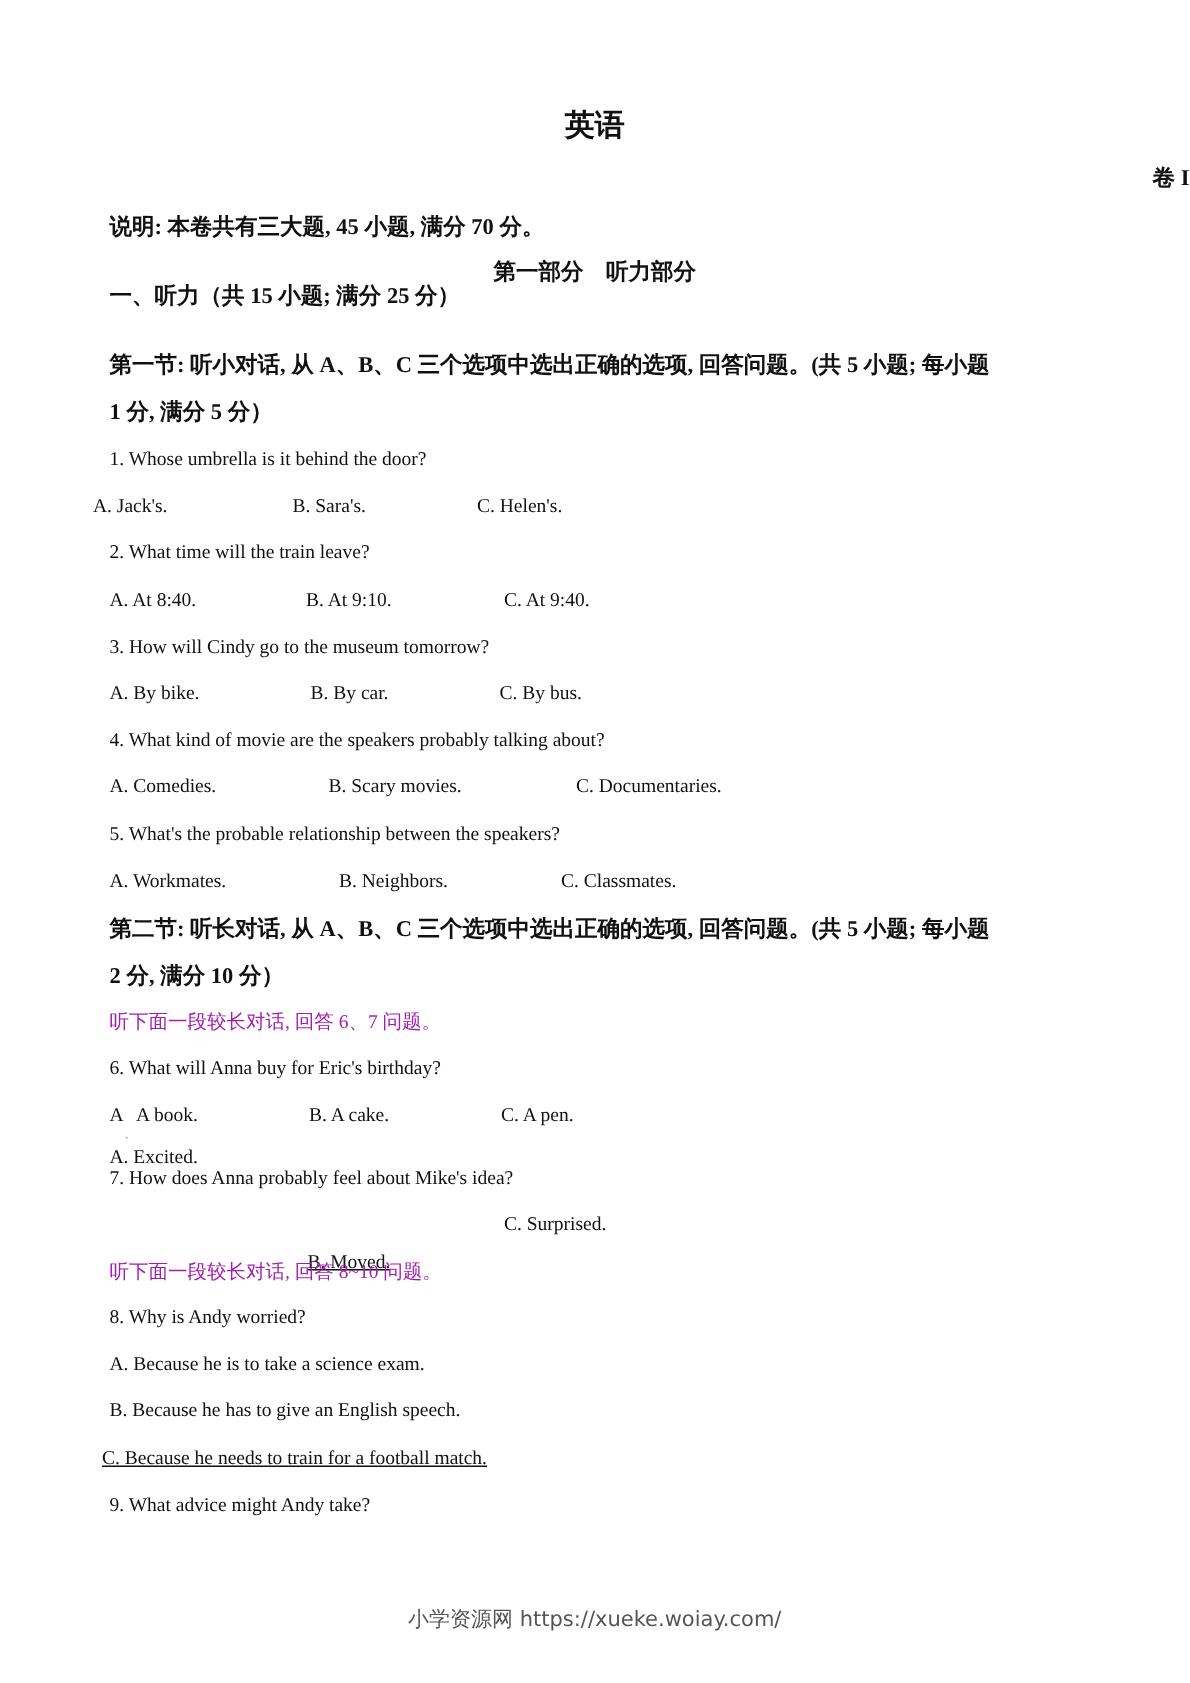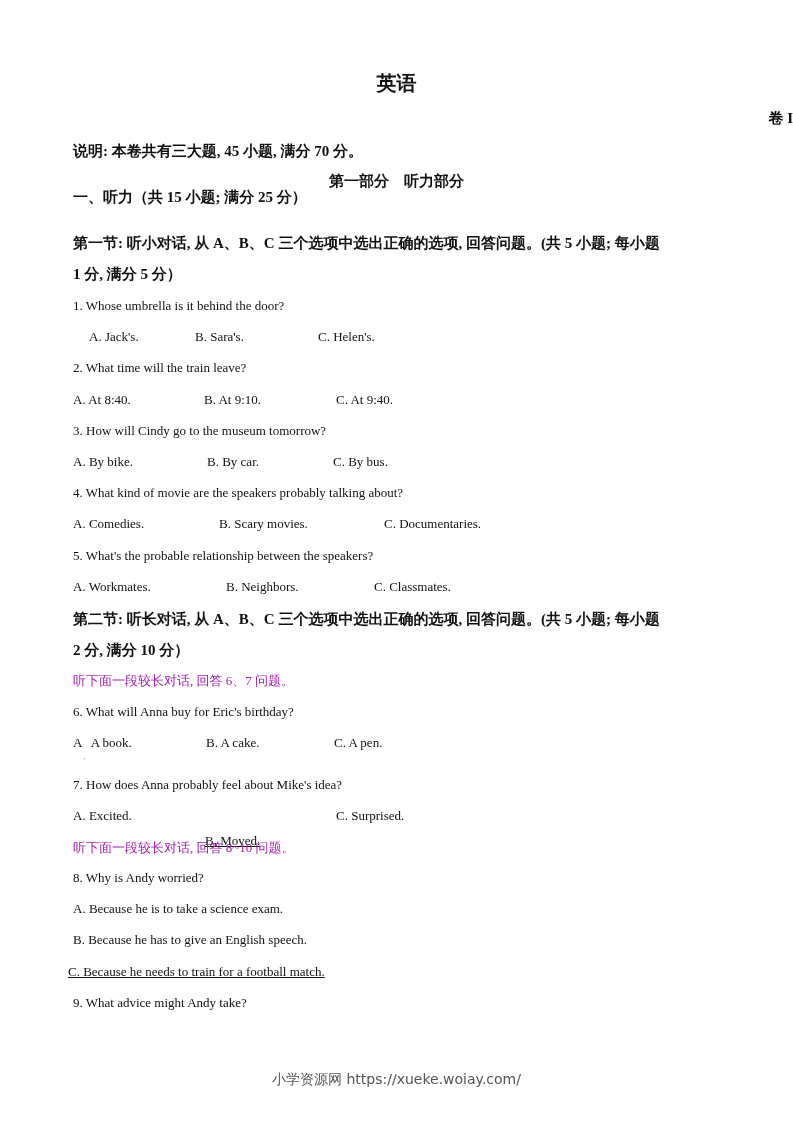--- a/index.html
+++ b/index.html
@@ -30,21 +30,21 @@
   <div class="abs title">英语</div>
   <div class="abs subtitle">卷 I</div>
   <div class="abs bold" style="left:73px; top:142px;">说明: 本卷共有三大题, 45 小题, 满分 70 分。</div>
   <div class="abs bold center" style="top:172px;">第一部分　听力部分</div>
   <div class="abs bold" style="left:73px; top:188px;">一、听力（共 15 小题; 满分 25 分）</div>
 
   <div class="abs bold" style="left:73px; top:234px;">第一节: 听小对话, 从 A、B、C 三个选项中选出正确的选项, 回答问题。(共 5 小题; 每小题</div>
   <div class="abs bold" style="left:73px; top:265px;">1 分, 满分 5 分）</div>
 
   <div class="abs q" style="left:73px; top:298px;">1. Whose umbrella is it behind the door?</div>
-  <div class="abs opt" style="left:89px; top:329px;">A. Jack's.</div>
+  <div class="abs opt" style="left:62px; top:329px;">A. Jack's.</div>
   <div class="abs opt" style="left:195px; top:329px;">B. Sara's.</div>
   <div class="abs opt" style="left:318px; top:329px;">C. Helen's.</div>
 
   <div class="abs q" style="left:73px; top:360px;">2. What time will the train leave?</div>
   <div class="abs opt" style="left:73px; top:392px;">A. At 8:40.</div>
   <div class="abs opt" style="left:204px; top:392px;">B. At 9:10.</div>
   <div class="abs opt" style="left:336px; top:392px;">C. At 9:40.</div>
 
   <div class="abs q" style="left:73px; top:423px;">3. How will Cindy go to the museum tomorrow?</div>
   <div class="abs opt" style="left:73px; top:454px;">A. By bike.</div>
@@ -66,21 +66,21 @@
 
   <div class="abs note" style="left:73px; top:672px;">听下面一段较长对话, 回答 6、7 问题。</div>
 
   <div class="abs q" style="left:73px; top:704px;">6. What will Anna buy for Eric's birthday?</div>
   <div class="abs opt" style="left:73px; top:735px; white-space: pre;">A   A book.</div>
   <div class="abs opt" style="left:206px; top:735px;">B. A cake.</div>
   <div class="abs opt" style="left:334px; top:735px;">C. A pen.</div>
   <div class="dot"></div>
 
   <div class="abs q" style="left:73px; top:777px;">7. How does Anna probably feel about Mike's idea?</div>
-  <div class="abs opt" style="left:73px; top:808px;font-family:Liberation Serif, serif;">A. Excited.</div>
+  <div class="abs opt" style="left:73px; top:763px;font-family:Liberation Serif, serif;">A. Excited.</div>
   <div class="abs opt" style="left:205px; top:833px;text-decoration:underline;">B. Moved.</div>
   <div class="abs opt" style="left:336px; top:808px;">C. Surprised.</div>
 
   <div class="abs note" style="left:73px; top:839px;">听下面一段较长对话, 回答 8~10 问题。</div>
 
   <div class="abs q" style="left:73px; top:870px;">8. Why is Andy worried?</div>
   <div class="abs opt" style="left:73px; top:901px;">A. Because he is to take a science exam.</div>
   <div class="abs opt" style="left:73px; top:932px;">B. Because he has to give an English speech.</div>
   <div class="abs opt" style="left:68px; top:964px;text-decoration:underline;">C. Because he needs to train for a football match.</div>
 

